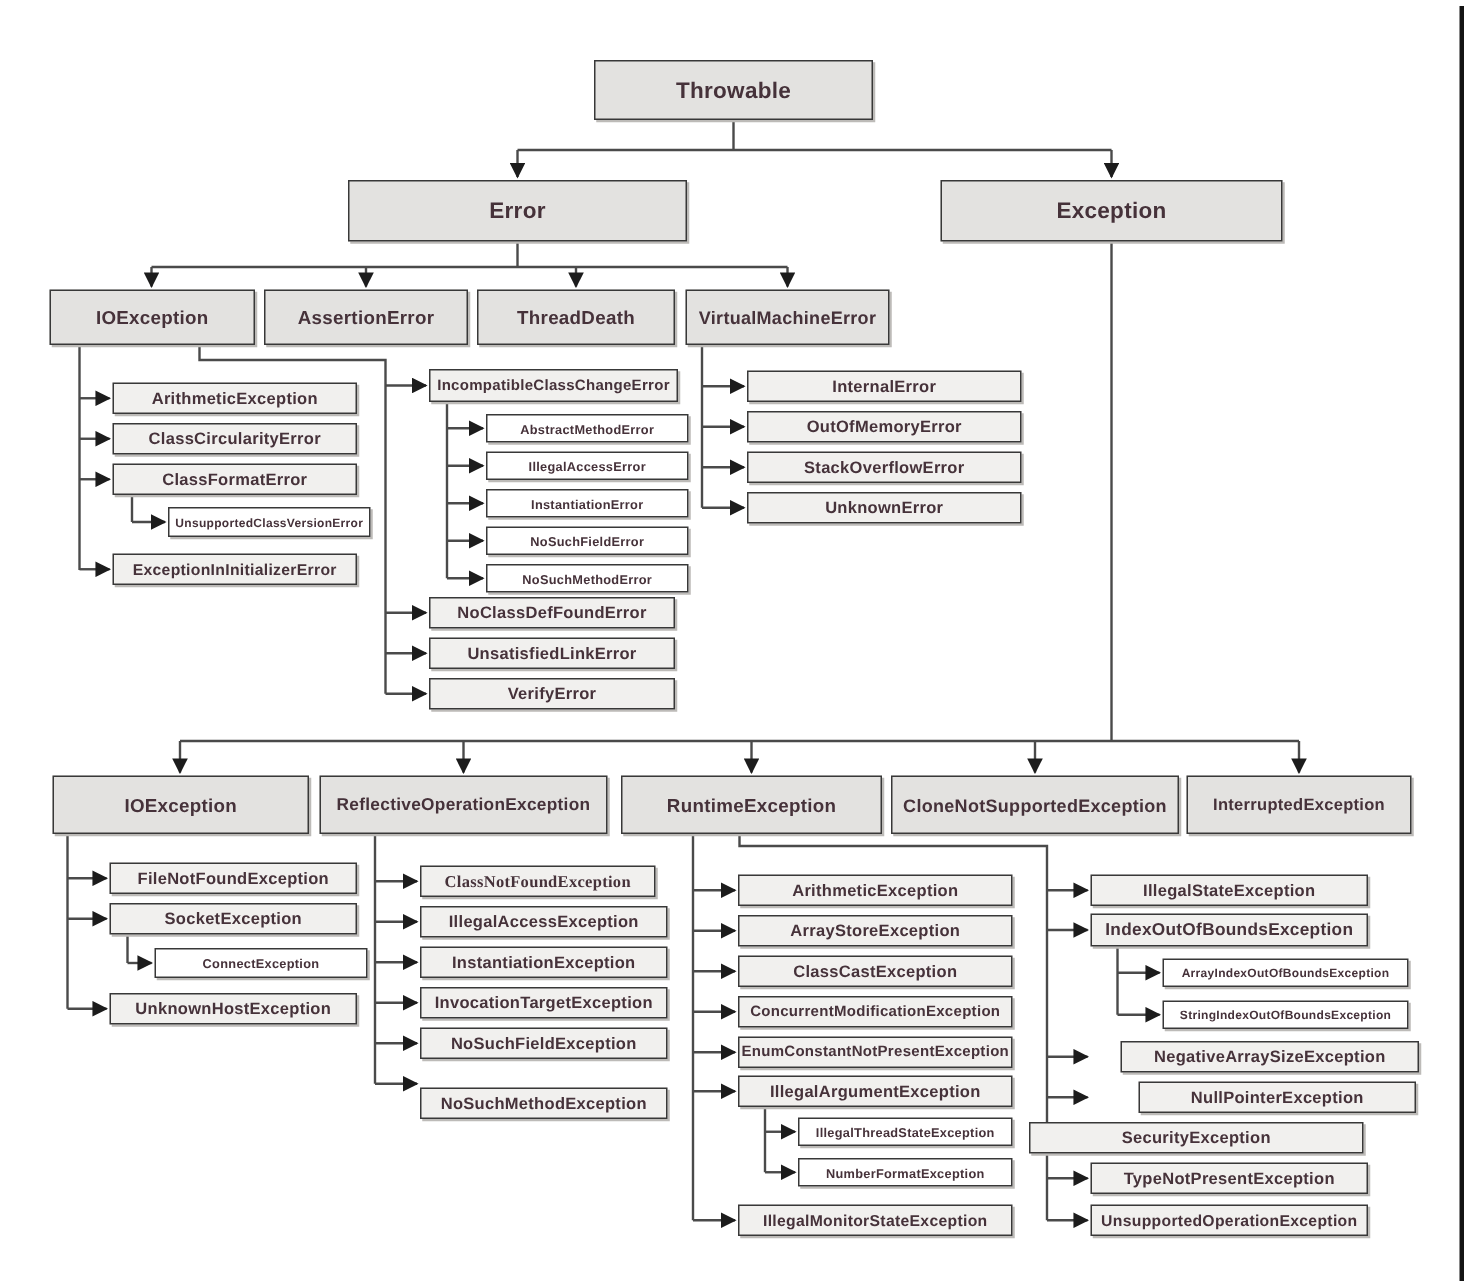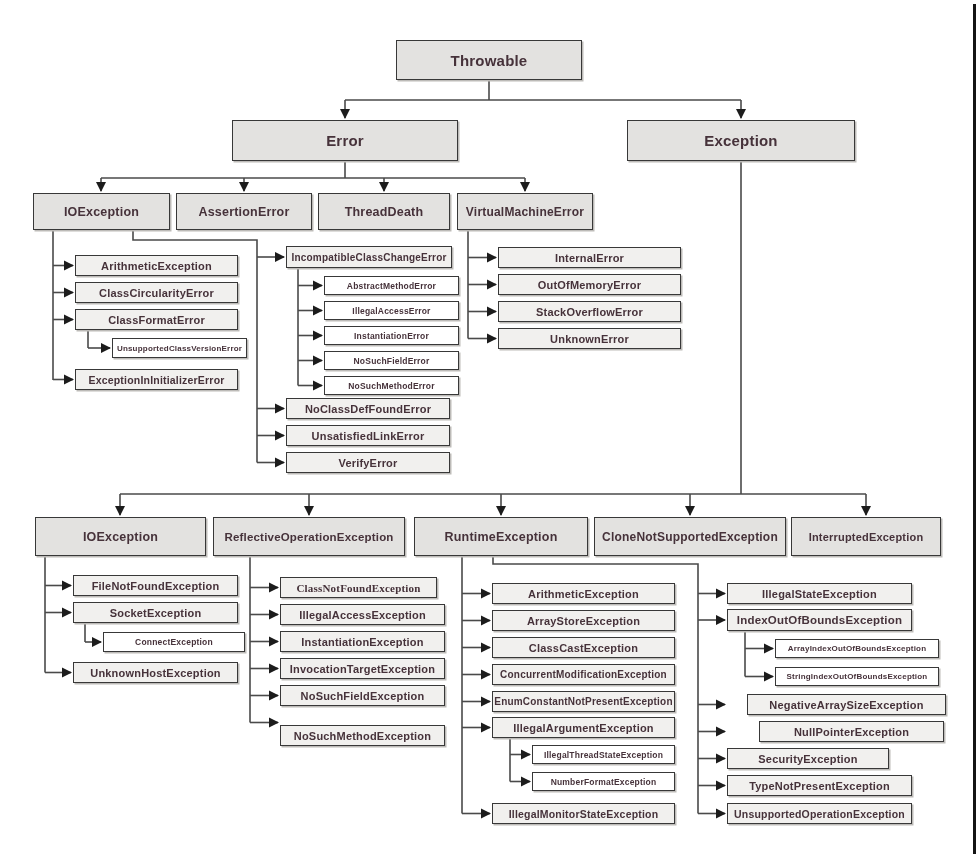--- a/index.html
+++ b/index.html
@@ -272,21 +272,21 @@
       </div>
       <div class="node white" style="left: 775px; top: 667px; width: 164px; height: 19px; font-size: 8px;">
         <span>StringIndexOutOfBoundsException</span>
       </div>
       <div class="node leaf" style="left: 727px; top: 694px; width: 199px; height: 21px; margin-left: 20px;">
         <span>NegativeArraySizeException</span>
       </div>
       <div class="node leaf" style="left: 727px; top: 721px; width: 185px; height: 21px; margin-left: 32px;">
         <span>NullPointerException</span>
       </div>
-      <div class="node leaf" style="left: 727px; top: 748px; width: 162px; height: 21px;">
+      <div class="node leaf" style="left: 686px; top: 748px; width: 223px; height: 21px;">
         <span>SecurityException</span>
       </div>
       <div class="node leaf" style="left: 727px; top: 775px; width: 185px; height: 21px;">
         <span>TypeNotPresentException</span>
       </div>
       <div class="node leaf" style="left: 727px; top: 803px; width: 185px; height: 21px; font-size: 10.5px;">
         <span>UnsupportedOperationException</span>
       </div>
     </div>
 

